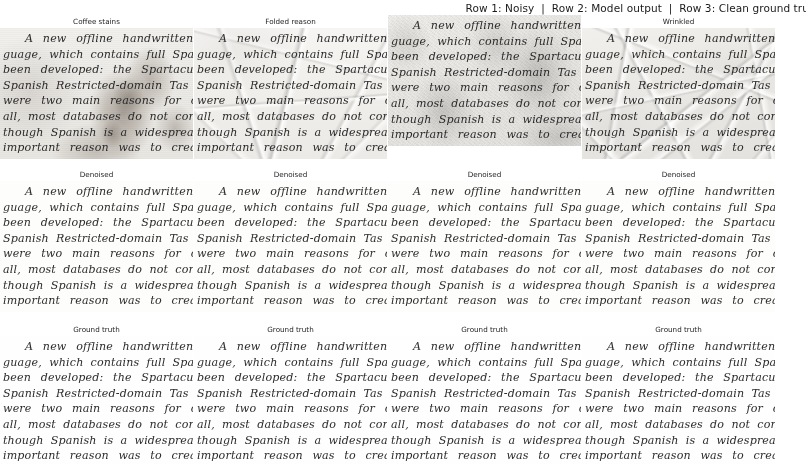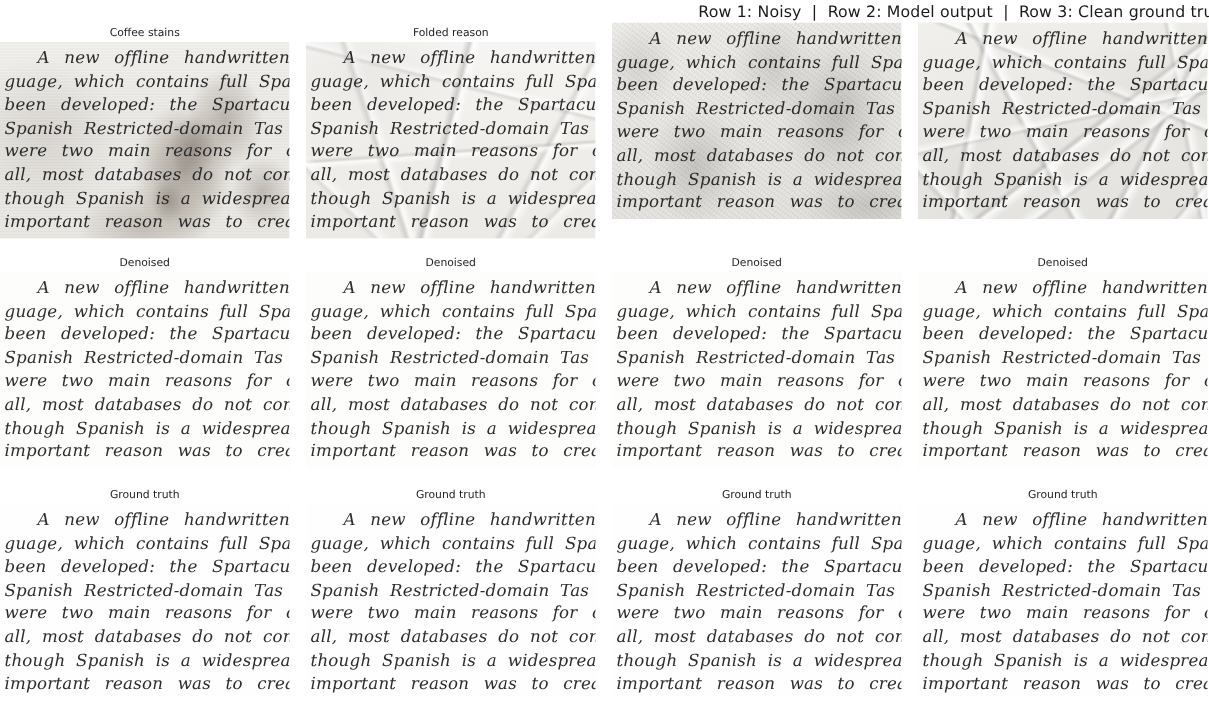--- a/index.html
+++ b/index.html
@@ -49,21 +49,21 @@
     justify-content: flex-start;
   }
 
   .row-1 { height: 153px; }
   .row-2 { height: 155px; }
   .row-3 { height: 146px; }
 
   .cell {
     position: relative;
     width: 193px;
-    margin-right: 11px;
+    margin-right: 1px;
   }
   .cell:last-child { margin-right: 0; }
 
   .cell-label {
     height: 13px;
     line-height: 13px;
     text-align: center;
     font-size: 7.2px;
     color: #1d1d1d;
     font-family: "DejaVu Sans", sans-serif;
@@ -264,20 +264,21 @@
             <span class="ln wide">Spanish Restricted-domain Tas</span>
             <span class="ln wider">were two main reasons for cre</span>
             <span class="ln wide">all, most databases do not con</span>
             <span class="ln wide">though Spanish is a widesprea</span>
             <span class="ln wider">important reason was to creat</span>
           </div>
         </div>
       </div>
 
       <div class="cell">
+        <div class="cell-label">Wrinkled</div>
         <div class="panel noisy">
           <div class="paper wrinkled"></div>
           <div class="doc-text">
             <span class="ln indent wider">A new offline handwritten a</span>
             <span class="ln wide">guage, which contains full Spa</span>
             <span class="ln wider">been developed: the Spartacus</span>
             <span class="ln wide">Spanish Restricted-domain Tas</span>
             <span class="ln wider">were two main reasons for cre</span>
             <span class="ln wide">all, most databases do not con</span>
             <span class="ln wide">though Spanish is a widesprea</span>

